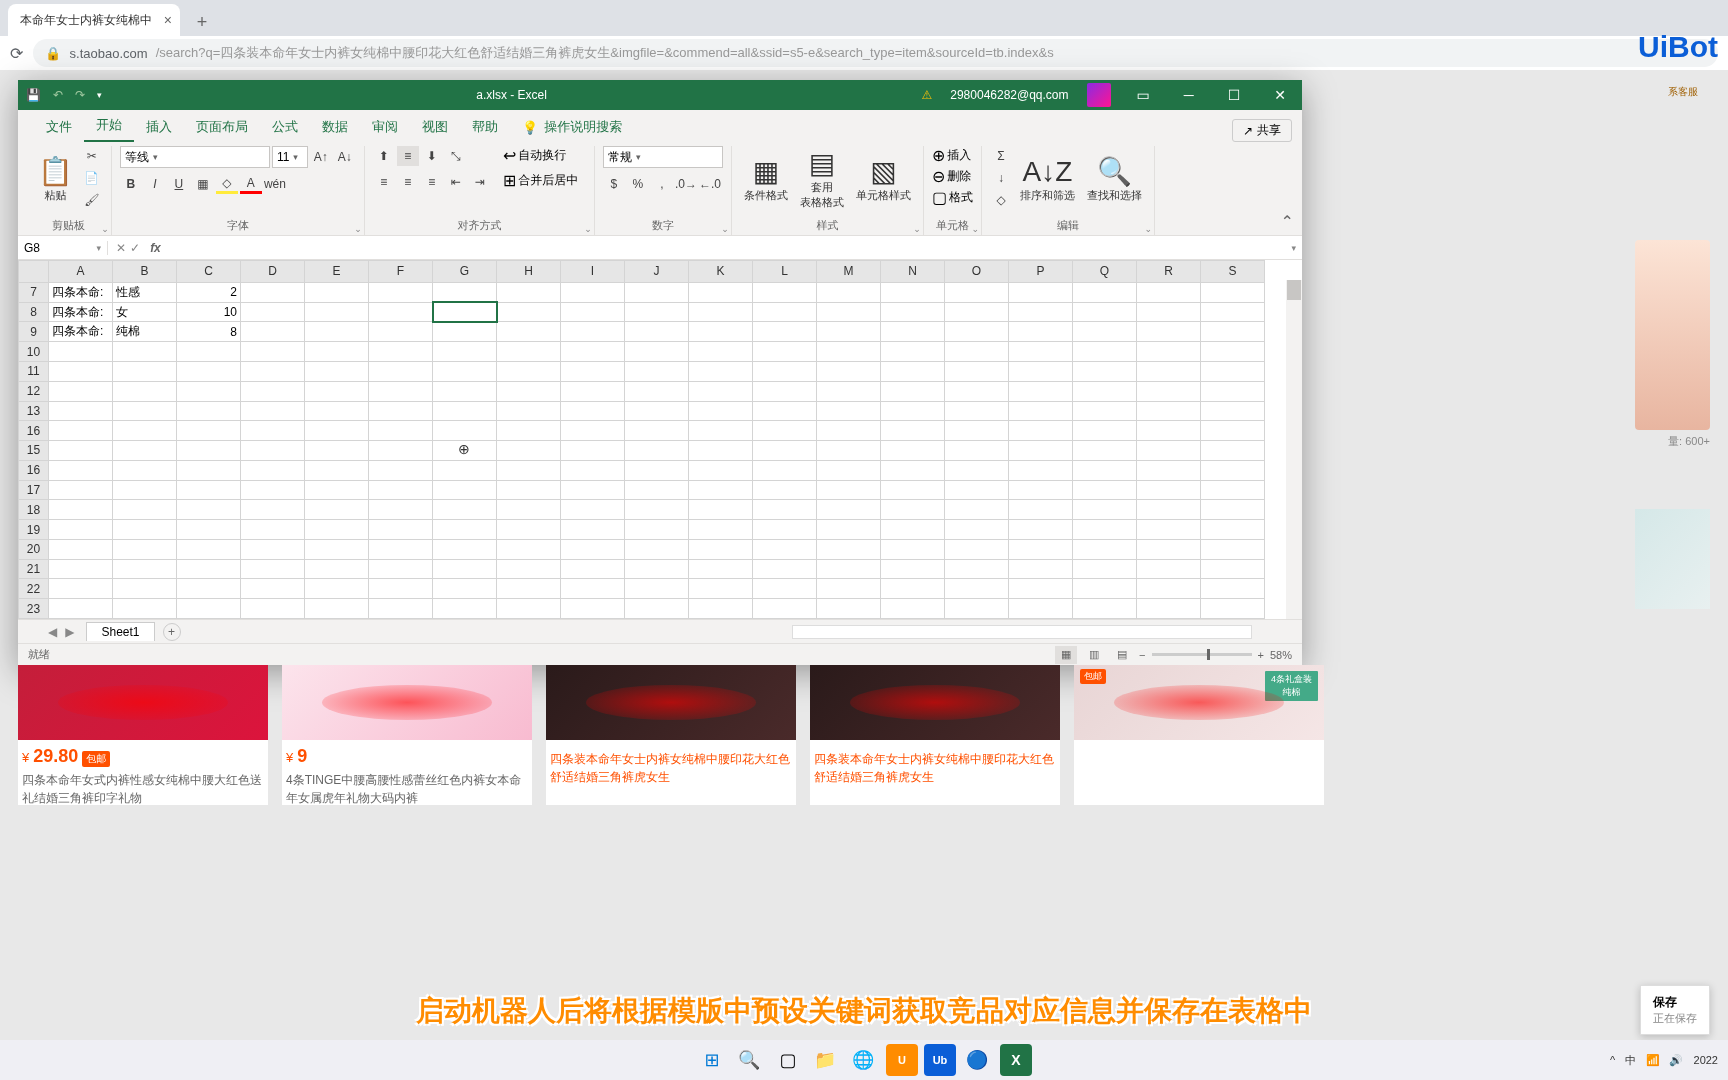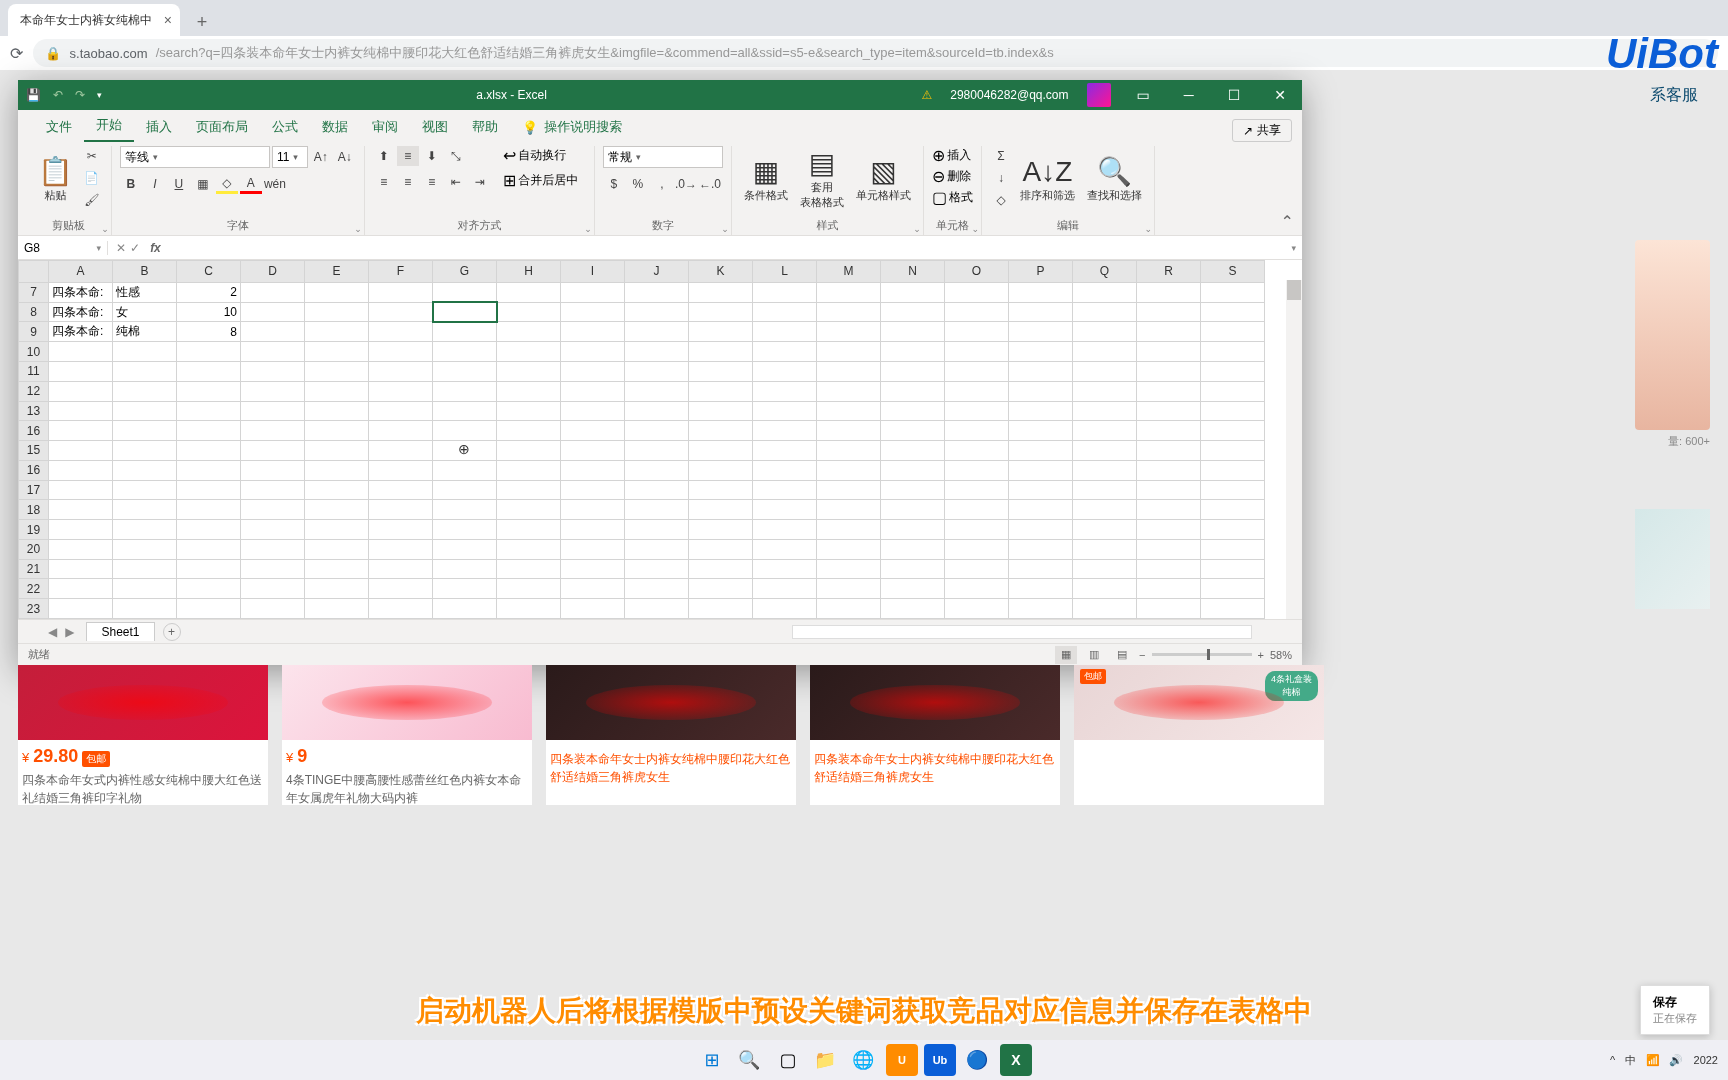--- a/index.html
+++ b/index.html
@@ -10,22 +10,22 @@
 .tab-strip { height: 36px; display: flex; align-items: flex-end; padding-left: 8px; background: #dee1e6; }
 .tab { background: #fff; height: 32px; padding: 0 28px 0 12px; border-radius: 8px 8px 0 0; display: flex; align-items: center; font-size: 12px; color: #333; max-width: 180px; position: relative; }
 .tab .close { position: absolute; right: 8px; color: #666; font-size: 14px; }
 .new-tab { width: 28px; height: 28px; display: flex; align-items: center; justify-content: center; color: #666; font-size: 18px; margin-left: 8px; }
 .addr-bar { height: 34px; background: #fff; display: flex; align-items: center; padding: 0 10px; gap: 10px; }
 .nav-btn { color: #5f6368; font-size: 16px; }
 .url-box { flex: 1; background: #f1f3f4; border-radius: 16px; height: 28px; display: flex; align-items: center; padding: 0 12px; font-size: 13px; color: #5f6368; gap: 8px; }
 .lock { color: #5f6368; }
 
 
-.uibot { position: absolute; top: 30px; right: 10px; font-size: 42px; font-weight: 900; font-style: italic; color: #0b5ed7; z-index: 100; }
-.uibot-sub { position: absolute; top: 85px; right: 30px; color: #0c4a6e; font-size: 16px; z-index: 100; }
+.uibot { position: absolute; top: 30px; right: 10px; font-size: 30px; font-weight: 900; color: #0b5ed7; z-index: 100; }
+.uibot-sub { position: absolute; top: 85px; right: 30px; color: #a16207; font-size: 10px; z-index: 100; }
 
 
 .excel { position: absolute; top: 80px; left: 18px; width: 1284px; height: 585px; background: #fff; box-shadow: 0 8px 32px rgba(0,0,0,0.35); display: flex; flex-direction: column; }
 .titlebar { height: 30px; background: #217346; display: flex; align-items: center; color: #fff; font-size: 12px; padding: 0 8px; }
 .tb-left { display: flex; gap: 12px; align-items: center; }
 .tb-center { flex: 1; text-align: center; }
 .tb-right { display: flex; gap: 18px; align-items: center; }
 .win-btn { padding: 0 8px; font-size: 14px; }
 .warn { color: #ffc107; }
 .avatar { width: 24px; height: 24px; background: linear-gradient(135deg,#8a2be2,#ff1493); border-radius: 2px; }
@@ -794,21 +794,21 @@
     <div class="price-row"></div>
     <div class="ptitle hl">四条装本命年女士内裤女纯棉中腰印花大红色舒适结婚三角裤虎女生</div>
   </div>
   <div class="product">
     <div class="product-img dark"></div>
     <div class="price-row"></div>
     <div class="ptitle hl">四条装本命年女士内裤女纯棉中腰印花大红色舒适结婚三角裤虎女生</div>
   </div>
   <div class="product">
     <div class="product-img pink">
-      <div style="position:absolute;top:6px;right:6px;background:#4a8;color:#fff;font-size:9px;padding:2px 6px;border-radius:10px;white-space:pre-line;text-align:center">4条礼盒装
+      <div style="position:absolute;top:6px;right:6px;background:#4a8;color:#fff;font-size:9px;padding:2px 6px;border-radius:1px;white-space:pre-line;text-align:center">4条礼盒装
 纯棉</div>
       <div style="position:absolute;top:4px;left:6px;background:#ff5000;color:#fff;font-size:9px;padding:1px 4px;border-radius:2px">包邮</div>
     </div>
   </div>
 </div>
 
 <div class="subtitle">启动机器人后将根据模版中预设关键词获取竞品对应信息并保存在表格中</div>
 
 <div class="save-toast">
   <div class="t1">保存</div>

